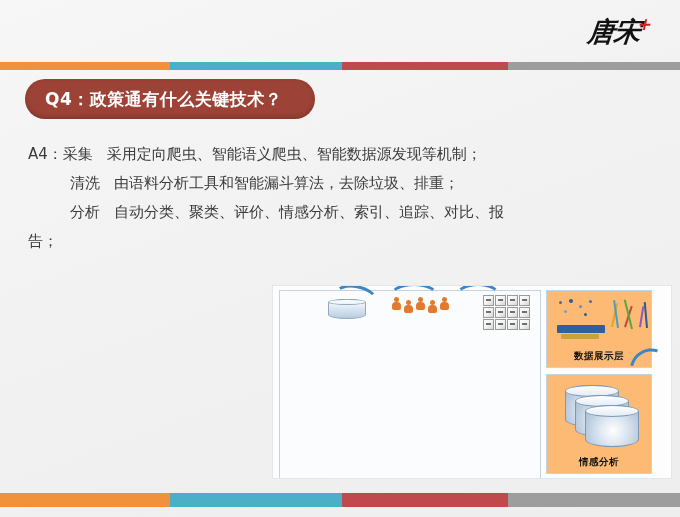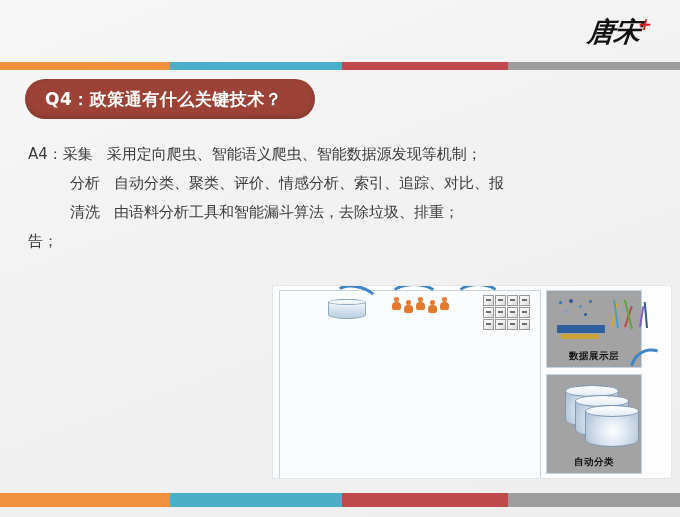--- a/index.html
+++ b/index.html
@@ -261,23 +261,23 @@
   
   .diag-right {
     position: absolute;
     right: 5px; top: 4px;
     width: 120px;
     height: 184px;
   }
   .rpanel {
     position: absolute;
     left: 0;
-    width: 96px;
+    width: 106px;
     border: 1px solid #c3d4e6;
-    background: #a3a3a3;
+    background: #fdba74;
     box-sizing: border-box;
   }
   .rpanel-label {
     position: absolute;
     left: 0; right: 0;
     bottom: 4px;
     text-align: center;
     font-size: 9.5px;
     font-weight: bold;
     color: #111;
@@ -335,24 +335,24 @@
 
   <div class="q-badge">
     <span class="q-badge-text">Q4：政策通有什么关键技术？</span>
   </div>
 
   <div class="answer">
     <div class="ans-line">
       <span class="ans-label">A4：采集</span><span>采用定向爬虫、智能语义爬虫、智能数据源发现等机制；</span>
     </div>
     <div class="ans-line indent">
+      <span class="ans-label">清洗</span><span>由语料分析工具和智能漏斗算法，去除垃圾、排重；</span>
+    </div>
+    <div class="ans-line indent">
       <span class="ans-label">分析</span><span>自动分类、聚类、评价、情感分析、索引、追踪、对比、报</span>
-    </div>
-    <div class="ans-line indent">
-      <span class="ans-label">清洗</span><span>由语料分析工具和智能漏斗算法，去除垃圾、排重；</span>
     </div>
     <div class="ans-line wrap">
       <span>告；</span>
     </div>
   </div>
 
   <div class="diagram">
 
     <div class="diag-left">
 
@@ -421,21 +421,21 @@
           <div class="logo-chip" style="left:2px;top:28px;width:48px;height:8px;background:#2e5f9e;"></div>
           <div class="logo-chip" style="left:6px;top:37px;width:38px;height:5px;background:#c9a23a;"></div>
         </div>
         <div class="rpanel-label">数据展示层</div>
       </div>
 
       <div class="rpanel" style="top:84px;height:100px;">
         <div class="stack-cyl" style="left:18px;top:10px;"></div>
         <div class="stack-cyl" style="left:28px;top:20px;"></div>
         <div class="stack-cyl" style="left:38px;top:30px;"></div>
-        <div class="rpanel-label">自动分类</div>
+        <div class="rpanel-label">情感分析</div>
       </div>
 
       <div class="bluearc" style="left:84px;top:58px;width:40px;height:44px;transform:rotate(-30deg);"></div>
     </div>
   </div>
 
   <div class="colorbar bottom">
     <div class="cb-seg" style="width:25%;background:#f2913c;"></div>
     <div class="cb-seg" style="width:25.3%;background:#4cafc8;"></div>
     <div class="cb-seg" style="width:24.4%;background:#c0494d;"></div>

